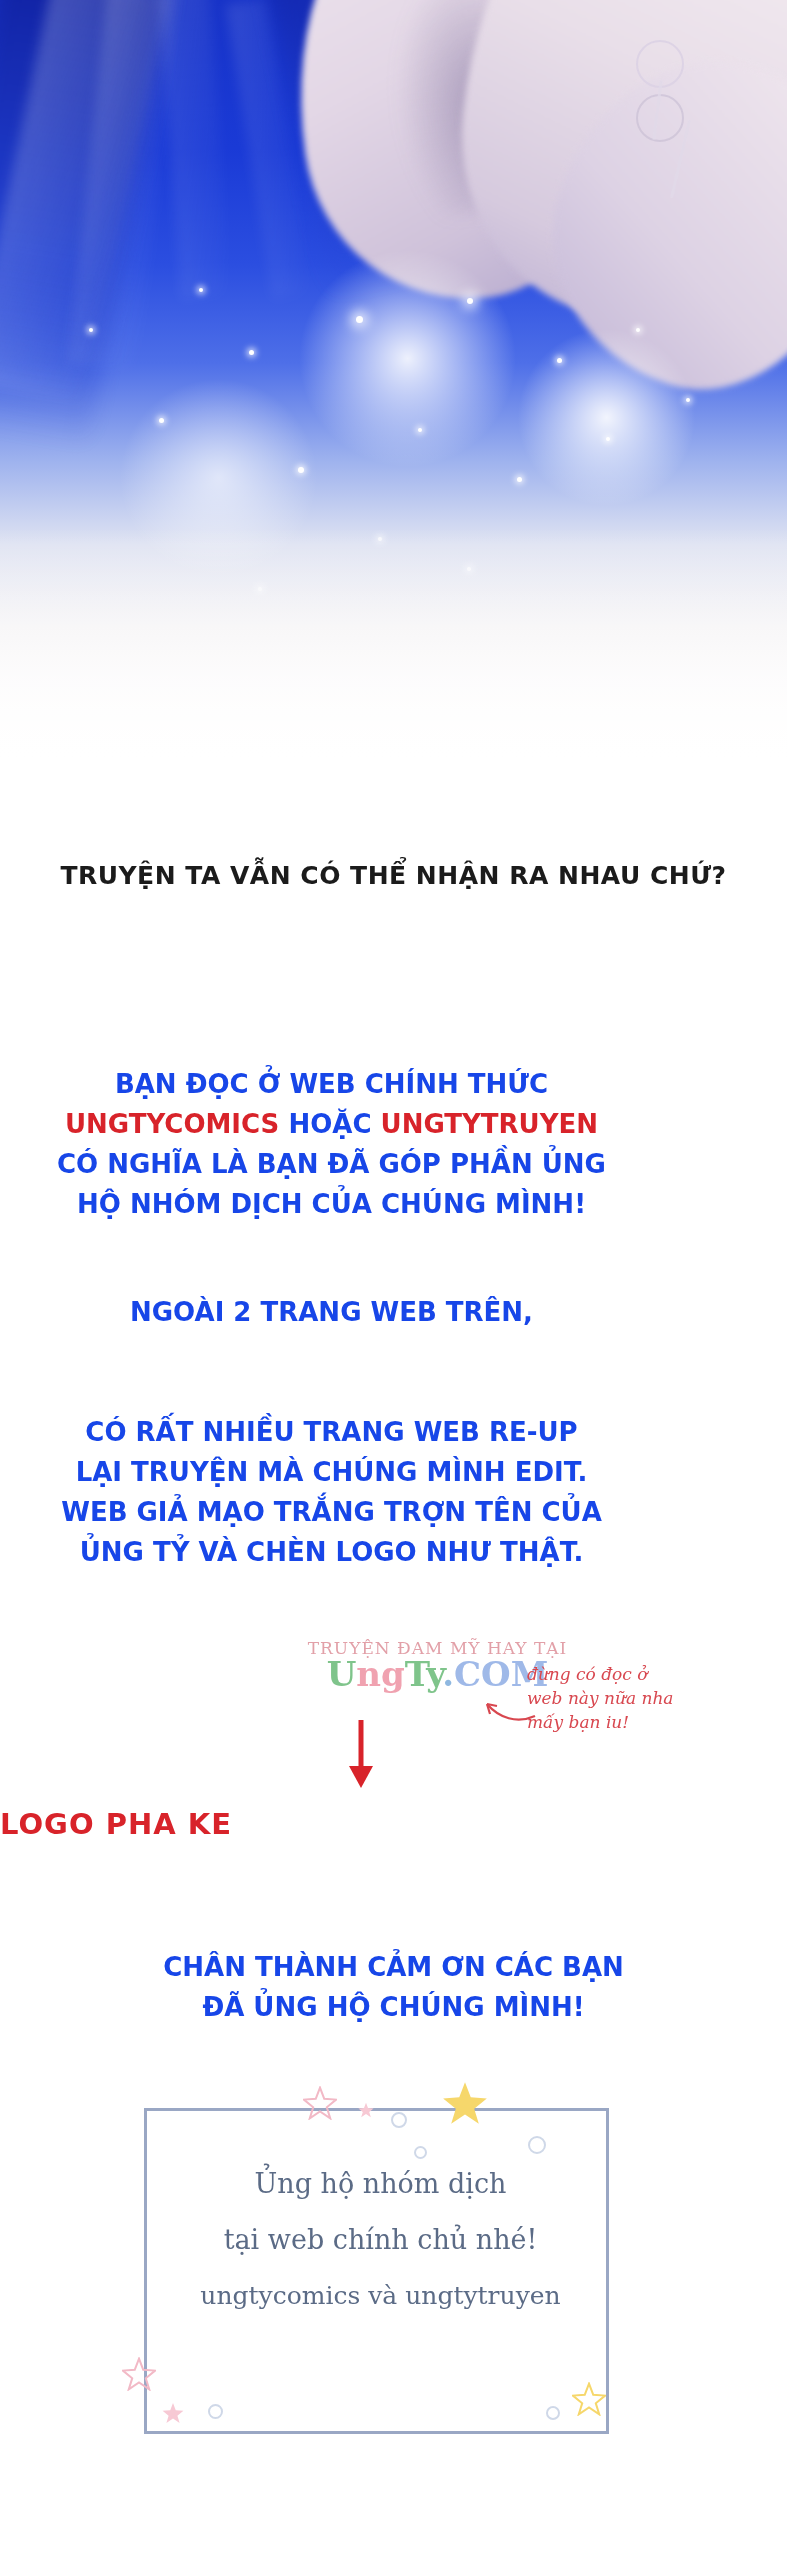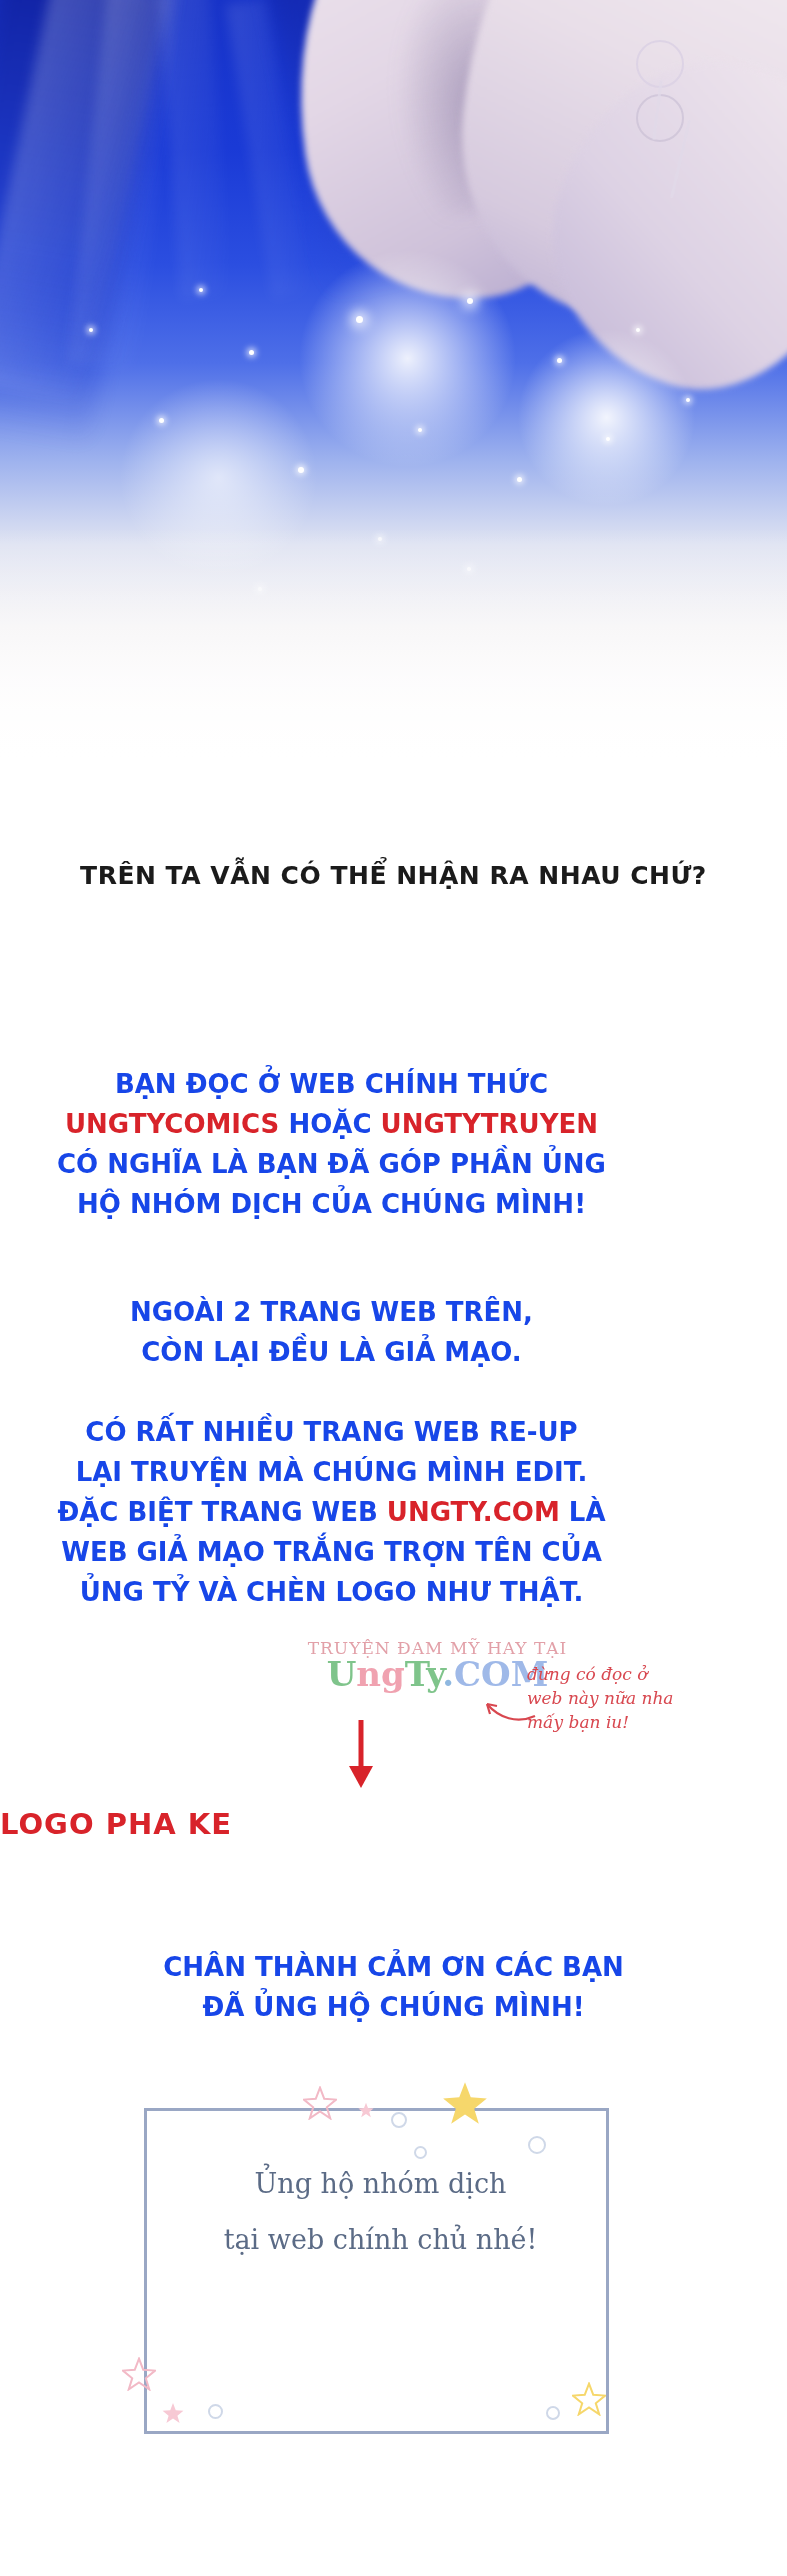--- a/index.html
+++ b/index.html
@@ -296,36 +296,34 @@
   <div class="spark" style="left:686px;top:398px;width:4px;height:4px;"></div>
   <div class="spark" style="left:89px;top:328px;width:4px;height:4px;"></div>
   <div class="spark" style="left:199px;top:288px;width:4px;height:4px;"></div>
   <div class="spark" style="left:378px;top:537px;width:4px;height:4px;opacity:.8"></div>
   <div class="spark" style="left:467px;top:567px;width:4px;height:4px;opacity:.7"></div>
   <div class="spark" style="left:258px;top:587px;width:4px;height:4px;opacity:.6"></div>
 
   <div class="white-fade"></div>
 </div>
 
-<div class="caption-line" id="headline">TRÊN TA VẪN CÓ THỂ NHẬN RA NHAU CHỨ?</div>
+<div class="caption-line" id="headline">TRUYỆN TA VẪN CÓ THỂ NHẬN RA NHAU CHỨ?</div>
 
 <div class="note" id="note-1">
     <div><span>BẠN ĐỌC Ở WEB CHÍNH THỨC</span></div>
     <div><span class="hl">UNGTYCOMICS </span><span>HOẶC </span><span class="hl">UNGTYTRUYEN</span></div>
     <div><span>CÓ NGHĨA LÀ BẠN ĐÃ GÓP PHẦN ỦNG</span></div>
     <div><span>HỘ NHÓM DỊCH CỦA CHÚNG MÌNH!</span></div>
   </div>
 <div class="note" id="note-2">
     <div><span>NGOÀI 2 TRANG WEB TRÊN,</span></div>
-    <div><span>CÒN LẠI ĐỀU LÀ GIẢ MẠO.</span></div>
   </div>
 <div class="note" id="note-3">
     <div><span>CÓ RẤT NHIỀU TRANG WEB RE-UP</span></div>
     <div><span>LẠI TRUYỆN MÀ CHÚNG MÌNH EDIT.</span></div>
-    <div><span>ĐẶC BIỆT TRANG WEB </span><span class="hl">UNGTY.COM</span><span> LÀ</span></div>
     <div><span>WEB GIẢ MẠO TRẮNG TRỢN TÊN CỦA</span></div>
     <div><span>ỦNG TỶ VÀ CHÈN LOGO NHƯ THẬT.</span></div>
   </div>
 
 <div id="fake-logo">
   <div class="small-top">TRUYỆN ĐAM MỸ HAY TẠI</div>
   <div class="logo-word"><span class="logo-u">U</span><span class="logo-ng">ng</span><span class="logo-ty">Ty</span><span class="logo-dot">.</span><span class="logo-com">COM</span></div>
 </div>
 
 <svg class="arrow-curve" viewBox="0 0 60 36">
@@ -374,15 +372,16 @@
   </svg>
   <div class="circle-deco" style="left:247px;top:4px;width:12px;height:12px;"></div>
   <div class="circle-deco" style="left:270px;top:38px;width:9px;height:9px;"></div>
   <div class="circle-deco" style="left:384px;top:28px;width:14px;height:14px;"></div>
   <div class="circle-deco" style="left:64px;top:296px;width:11px;height:11px;"></div>
   <div class="circle-deco" style="left:402px;top:298px;width:10px;height:10px;"></div>
 
   <div class="card-text">
     <div>Ủng hộ nhóm dịch</div>
     <div>tại web chính chủ nhé!</div>
+    <div class="l3">ungtycomics và ungtytruyen</div>
   </div>
 </div>
 
 
 </body></html>

